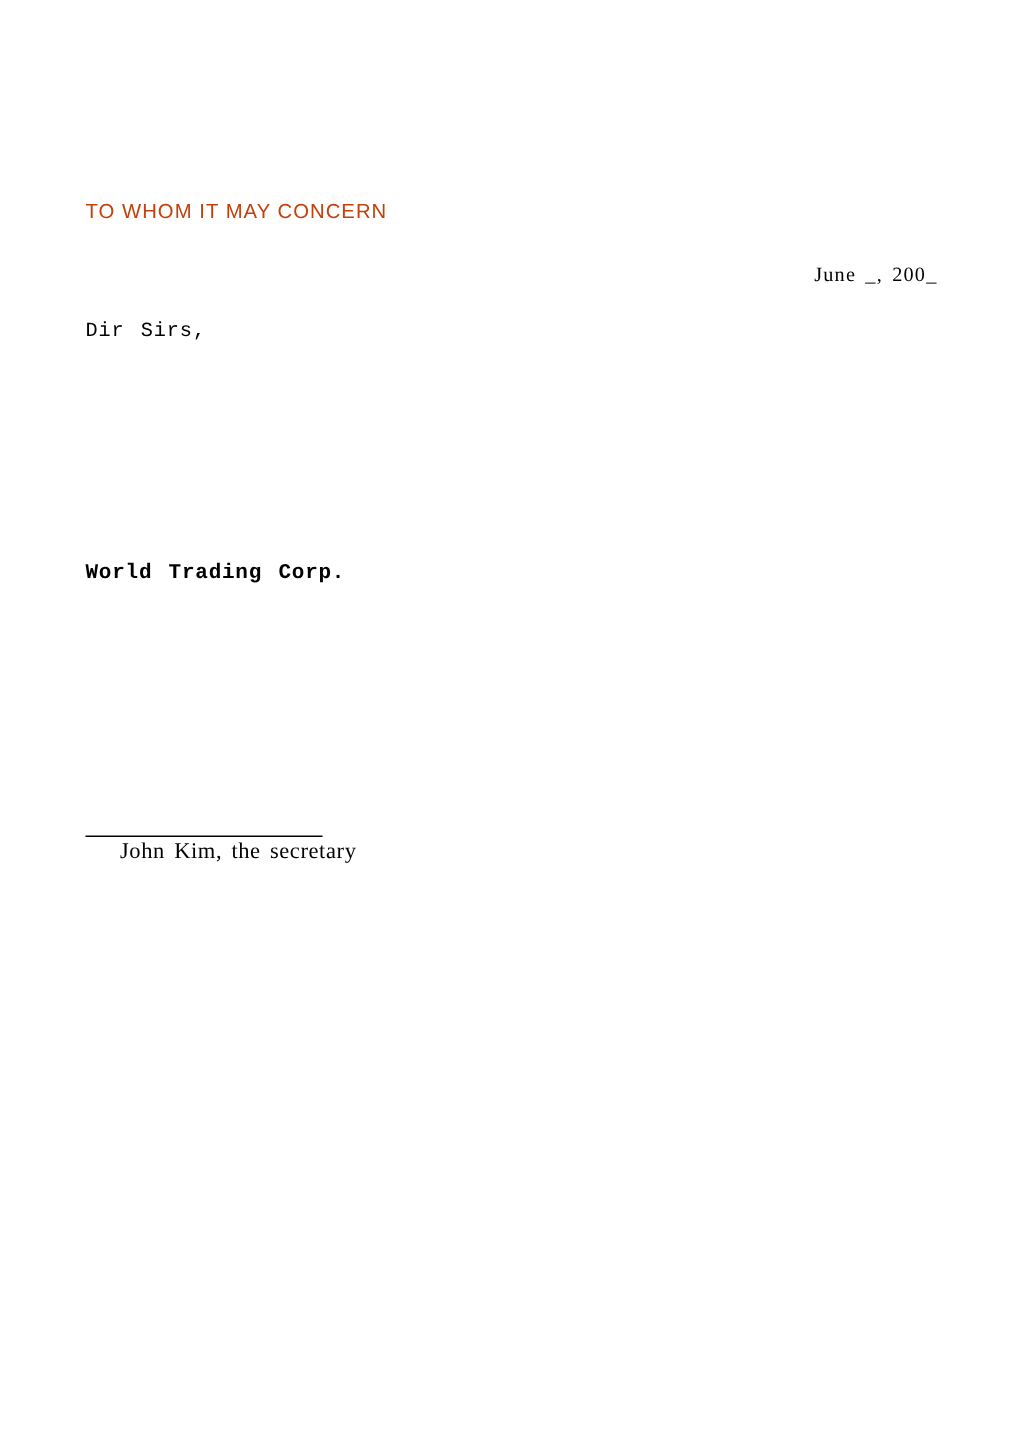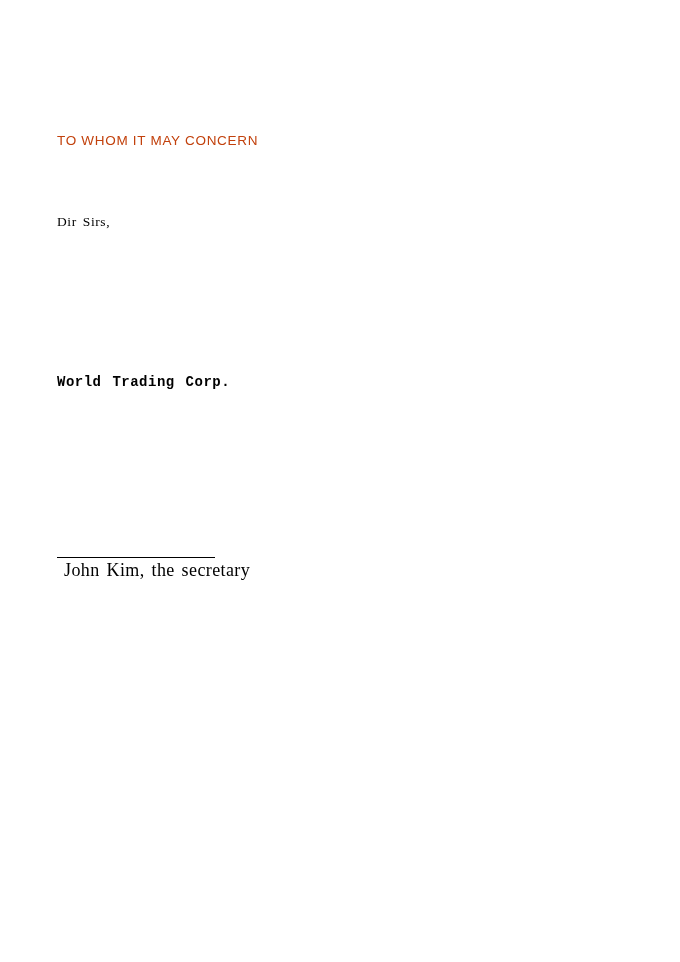--- a/index.html
+++ b/index.html
@@ -51,21 +51,21 @@
     text-align: right;
     font-family: "Liberation Serif", serif;
     font-size: 13.5px;
     letter-spacing: 0.8px;
     word-spacing: 2px;
   }
   .salutation {
     position: absolute;
     top: 214px;
     left: 57px;
-    font-family: Liberation Serif, serif;
+    font-family: Liberation Mono, monospace;
     font-size: 13.5px;
     letter-spacing: 0.6px;
     word-spacing: 2px;
   }
   .body-block {
     position: absolute;
     top: 273px;
     left: 57px;
     width: 556px;
     font-family: "Liberation Serif", serif;
@@ -89,35 +89,36 @@
     position: absolute;
     top: 557px;
     left: 57px;
     width: 158px;
     height: 0;
     border-top: 1px solid #000000;
   }
   .signatory {
     position: absolute;
     top: 560px;
-    left: 64px;
+    left: 80px;
     font-family: "Liberation Serif", serif;
-    font-size: 18px;
+    font-size: 15px;
     letter-spacing: 0.4px;
     word-spacing: 2px;
   }
 </style>
 </head>
 <body>
 
 <div class="page">
 
 
   <div class="concern-line">TO WHOM IT MAY CONCERN</div>
 
+  <div class="date-line">June _, 200_</div>
 
   <div class="salutation">Dir Sirs,</div>
 
 
   <div class="company-name">World Trading Corp.</div>
 
   <div class="sign-rule"></div>
 
   <div class="signatory">John Kim, the secretary</div>
 

